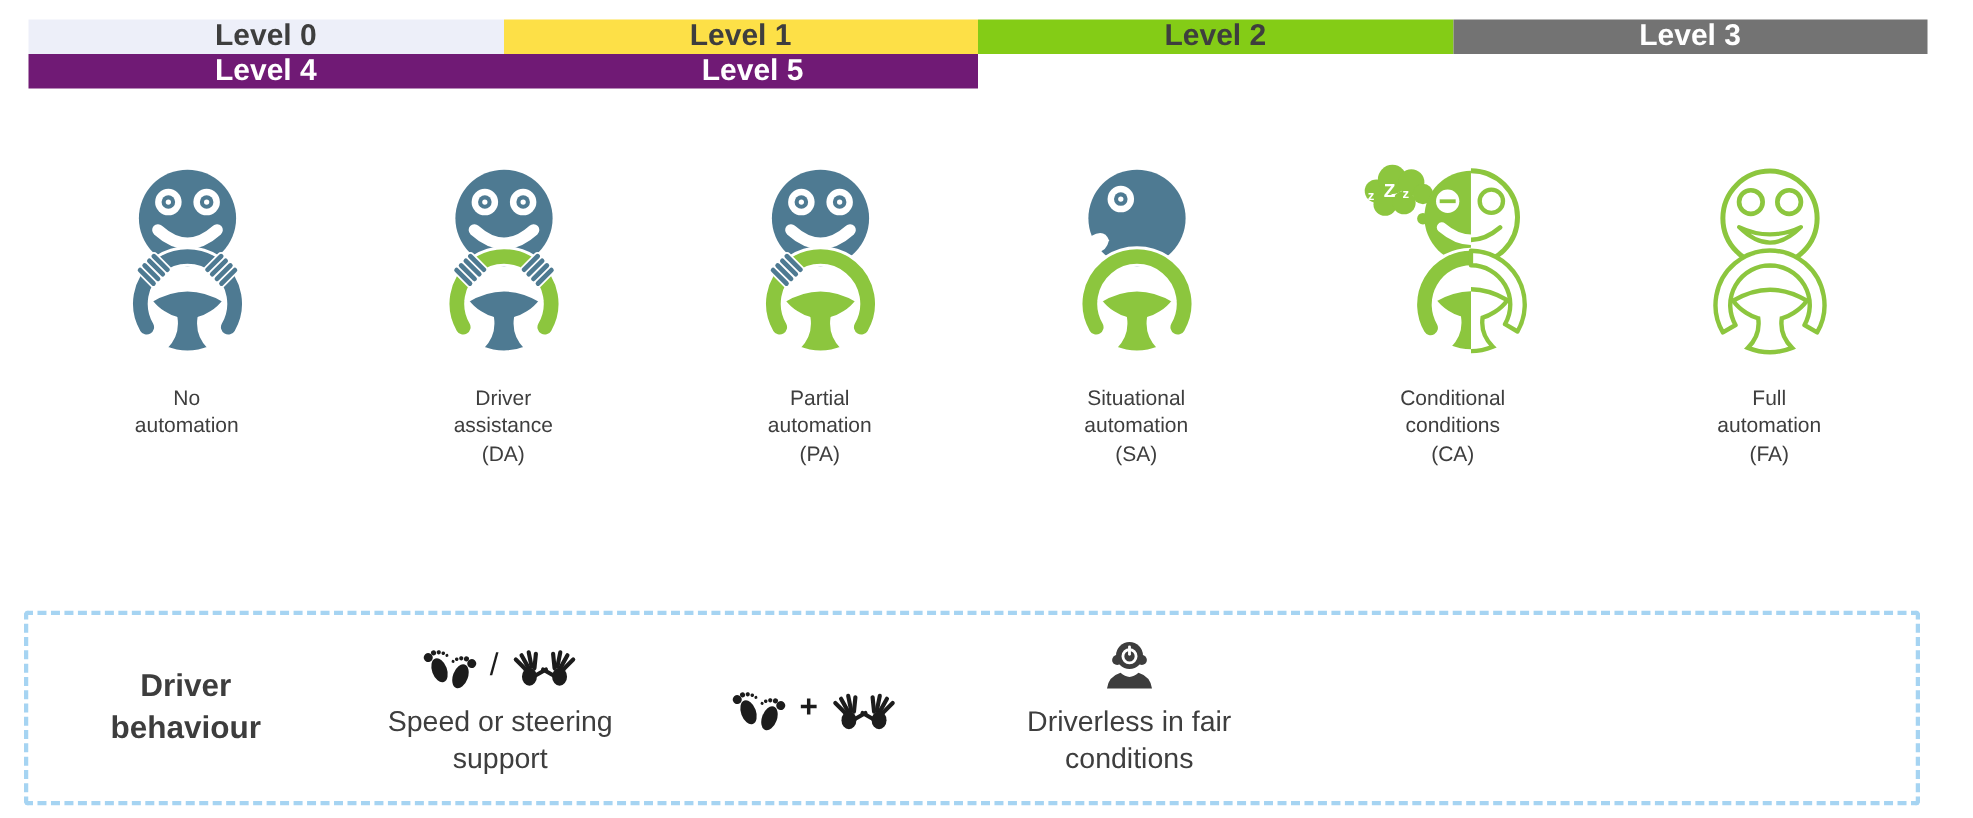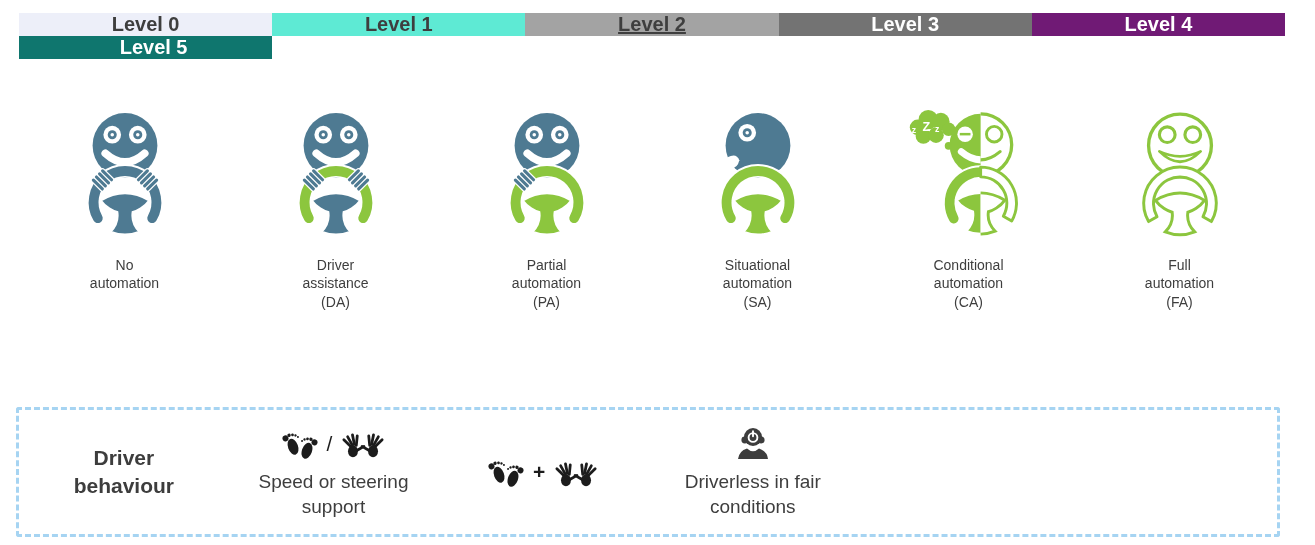--- a/index.html
+++ b/index.html
@@ -4,21 +4,21 @@
 <style>
   :root{
     --teal:#4e7a92; --green:#8cc63e; --ink:#1c1c1c; --person:#3d3d3d;
     --text:#3e3e3e; --dash:#a6d4f2;
   }
   html,body{margin:0;padding:0;background:#fff;}
   body{font-family:"Liberation Sans", sans-serif;}
   .canvas{position:relative;width:1315px;height:545px;background:#fff;overflow:hidden;}
 
   .header-row{position:absolute;left:19px;top:13px;width:1266px;height:40px;
-    display:grid;grid-template-columns:repeat(5,1fr);}
+    display:grid;grid-template-columns:repeat(4,1fr);}
   .header-cell{display:flex;align-items:center;justify-content:center;
     font-size:20px;font-weight:bold;color:var(--text);}
 
   .icons-row{position:absolute;left:19px;top:100px;width:1266px;height:138px;
     display:grid;grid-template-columns:repeat(6,1fr);}
   .icon-cell{display:flex;align-items:flex-end;justify-content:center;}
 
   .labels-row{position:absolute;left:19px;top:256px;width:1266px;
     display:grid;grid-template-columns:repeat(6,1fr);}
   .label-cell{text-align:center;font-size:14px;line-height:1.32;color:var(--text);
@@ -98,25 +98,25 @@
           <rect x="0" y="0" width="79" height="136"></rect>
         </clipPath>
       <clipPath id="clipR4">
           <rect x="79" y="0" width="55" height="136"></rect>
         </clipPath>
     </defs>
   </svg>
 
   <div class="header-row">
     <div class="header-cell" style="background-color: rgb(237, 239, 249); color: rgb(62, 62, 62);">Level 0</div>
-    <div class="header-cell" style="background-color: #5eead4; color: rgb(62, 62, 62);">Level 1</div>
-    <div class="header-cell" style="background-color: #a3a3a3; color: rgb(62, 62, 62); text-decoration: underline;">Level 2</div>
+    <div class="header-cell" style="background-color: #fde047; color: rgb(62, 62, 62);">Level 1</div>
+    <div class="header-cell" style="background-color: #84cc16; color: rgb(62, 62, 62);">Level 2</div>
     <div class="header-cell" style="background-color: #737373; color: rgb(255, 255, 255);">Level 3</div>
     <div class="header-cell" style="background-color: #701a75; color: rgb(255, 255, 255);">Level 4</div>
-    <div class="header-cell" style="background-color: #0f766e; color: rgb(255, 255, 255); padding-left: 16px;">Level 5</div>
+    <div class="header-cell" style="background-color: #701a75; color: rgb(255, 255, 255); padding-left: 16px;">Level 5</div>
   </div>
 
   <div class="icons-row">
 
     <div class="icon-cell">
       <svg viewBox="0 0 110 134" width="108" height="132">
         <circle cx="55" cy="40" r="33" fill="var(--teal)"></circle>
         <use href="#p-eye" x="42" y="29"></use>
           <use href="#p-eye" x="68" y="29"></use>
         <use href="#p-smile"></use>
@@ -216,21 +216,21 @@
     <div class="label-cell">Driver
 assistance
 (DA)</div>
     <div class="label-cell">Partial
 automation
 (PA)</div>
     <div class="label-cell">Situational
 automation
 (SA)</div>
     <div class="label-cell">Conditional
-automation
+conditions
 (CA)</div>
     <div class="label-cell">Full
 automation
 (FA)</div>
   </div>
 
   <div class="behaviour-box">
     <div class="b-rowlabel">Driver
 behaviour</div>
 

